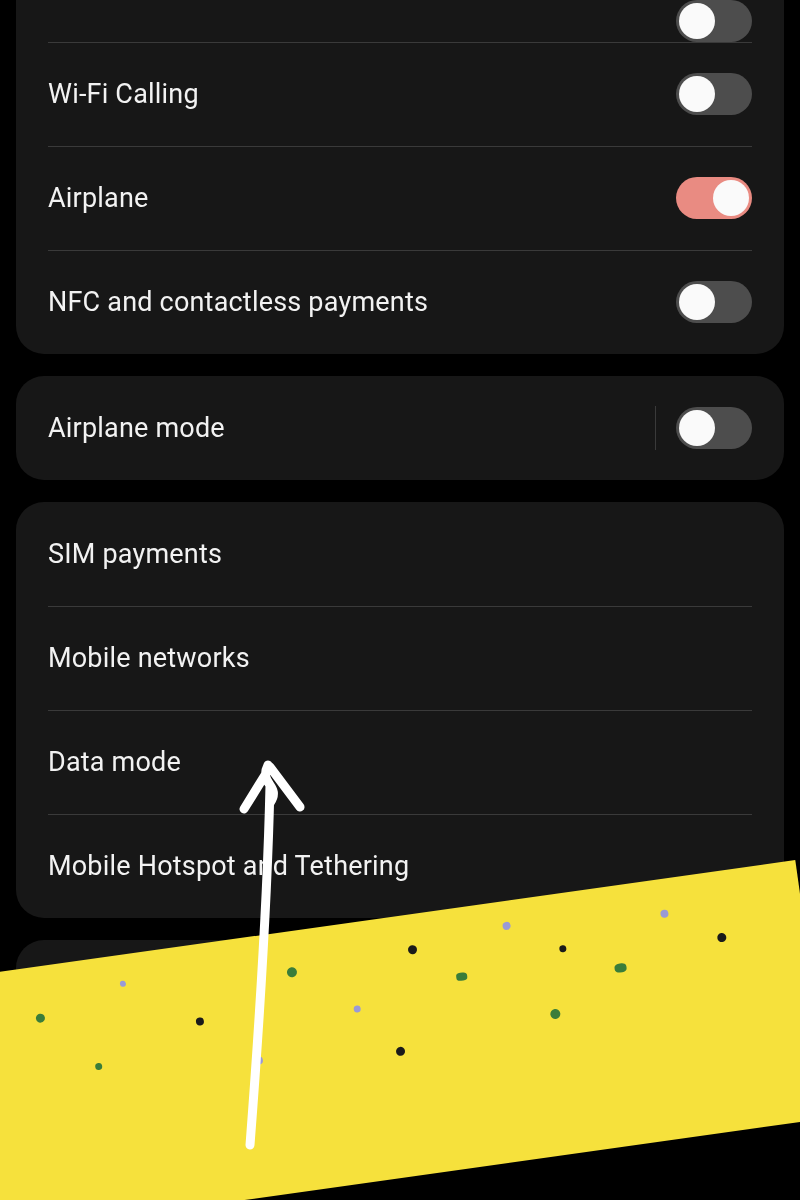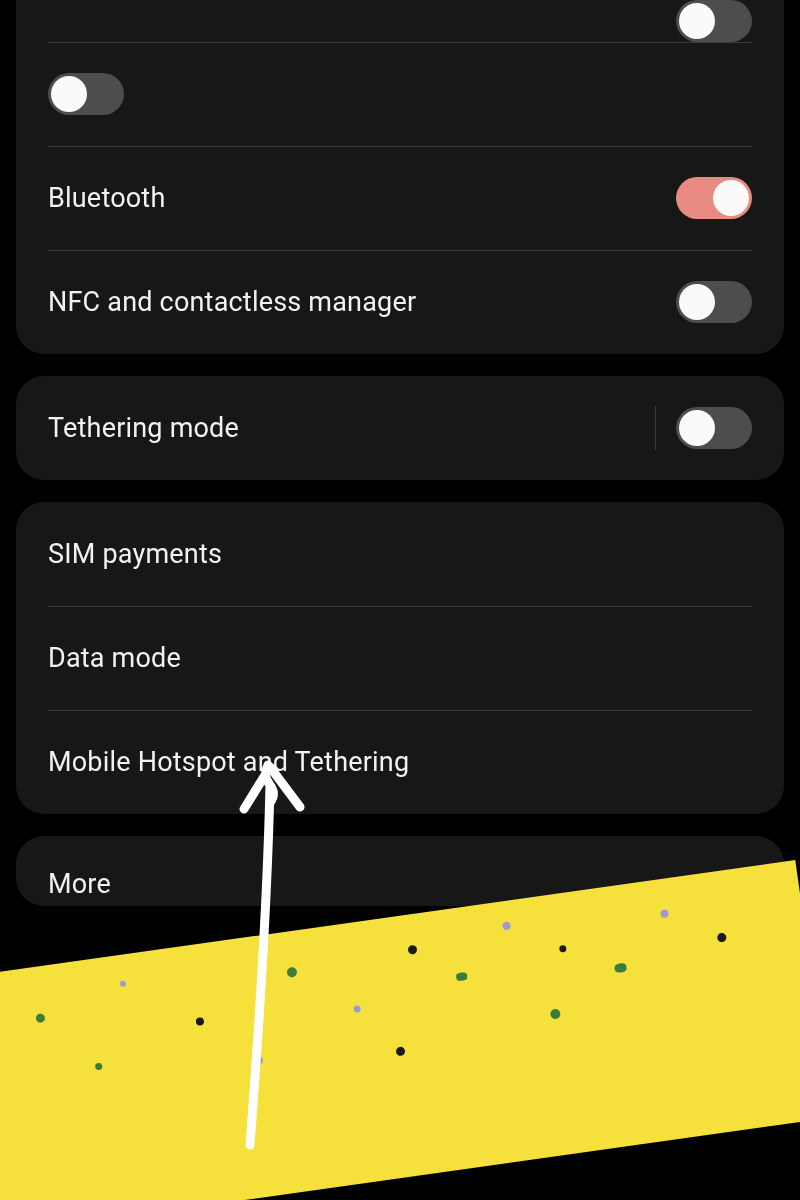--- a/index.html
+++ b/index.html
@@ -126,59 +126,63 @@
   <div class="card partial-top">
     <div class="row tiny">
       <span class="row-label"></span>
       <div class="toggle-wrap">
         <div class="toggle">
             <div class="knob"></div>
           </div>
       </div>
     </div>
     <div class="row div-top">
-      <div class="toggle-wrap">
-        <div class="toggle">
-            <div class="knob"></div>
-          </div>
-      </div>
-    </div>
-    <div class="row">
-      <span class="row-label">Bluetooth</span>
+      <span class="row-label">Wi-Fi Calling</span>
+      <div class="toggle-wrap">
+        <div class="toggle">
+            <div class="knob"></div>
+          </div>
+      </div>
+    </div>
+    <div class="row">
+      <span class="row-label">Airplane</span>
       <div class="toggle-wrap">
         <div class="toggle on">
             <div class="knob"></div>
           </div>
       </div>
     </div>
     <div class="row">
-      <span class="row-label">NFC and contactless manager</span>
+      <span class="row-label">NFC and contactless payments</span>
       <div class="toggle-wrap">
         <div class="toggle">
             <div class="knob"></div>
           </div>
       </div>
     </div>
   </div>
 
   <div class="card">
     <div class="row">
-      <span class="row-label">Tethering mode</span>
+      <span class="row-label">Airplane mode</span>
       <div class="toggle-wrap">
         <div class="vline"></div>
         <div class="toggle">
             <div class="knob"></div>
           </div>
       </div>
     </div>
   </div>
 
   <div class="card">
     <div class="row">
       <span class="row-label">SIM payments</span>
+    </div>
+    <div class="row">
+      <span class="row-label">Mobile networks</span>
     </div>
     <div class="row">
       <span class="row-label">Data mode</span>
     </div>
     <div class="row">
       <span class="row-label">Mobile Hotspot and Tethering</span>
     </div>
   </div>
 
   <div class="card">

